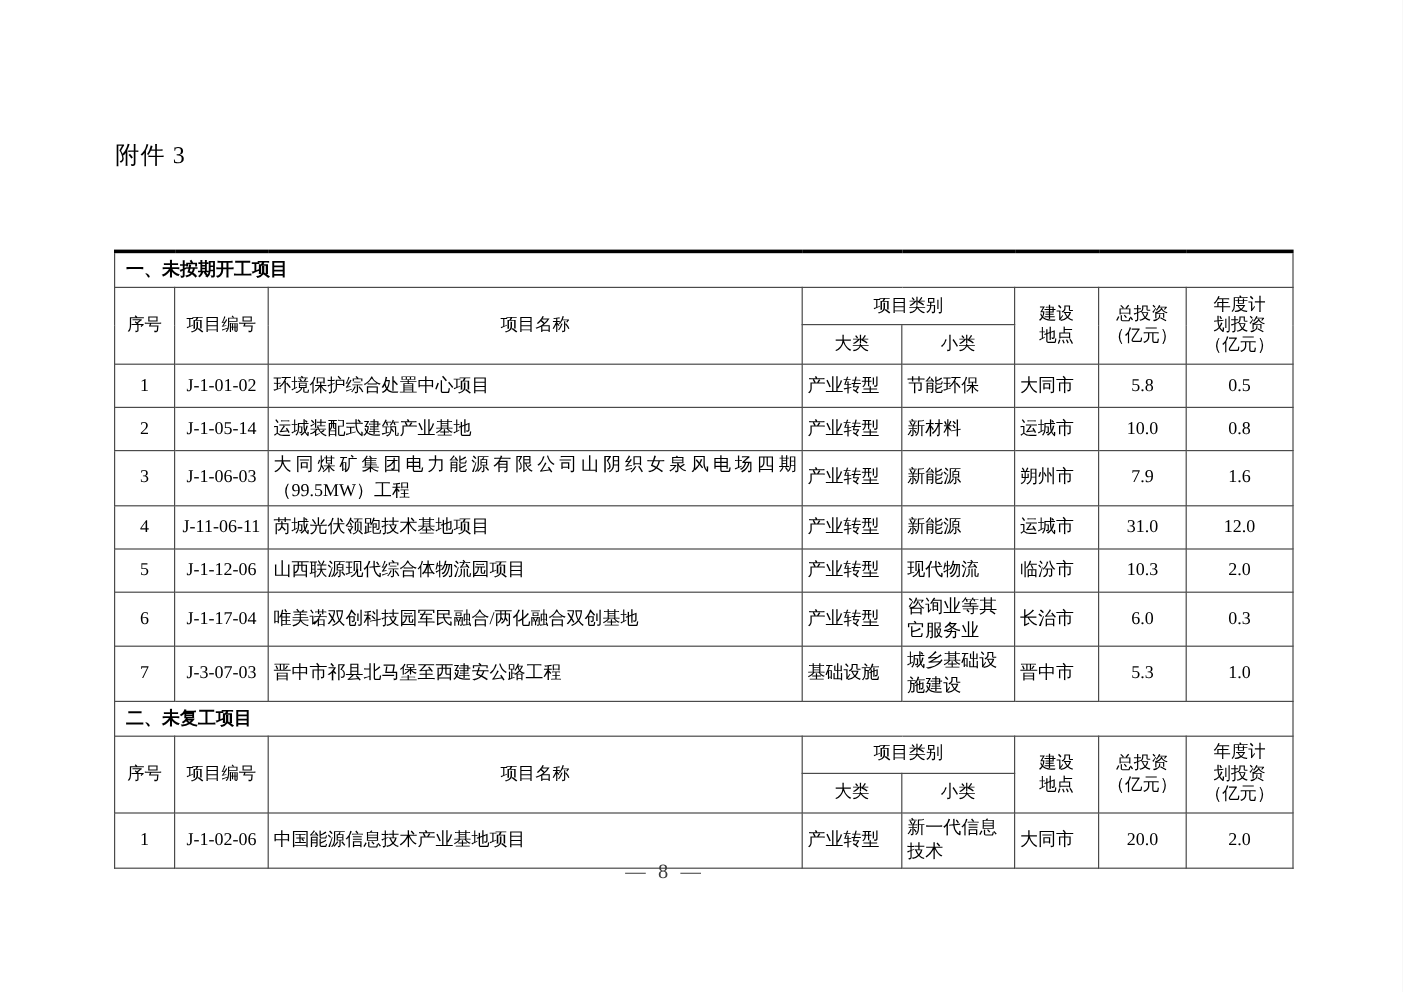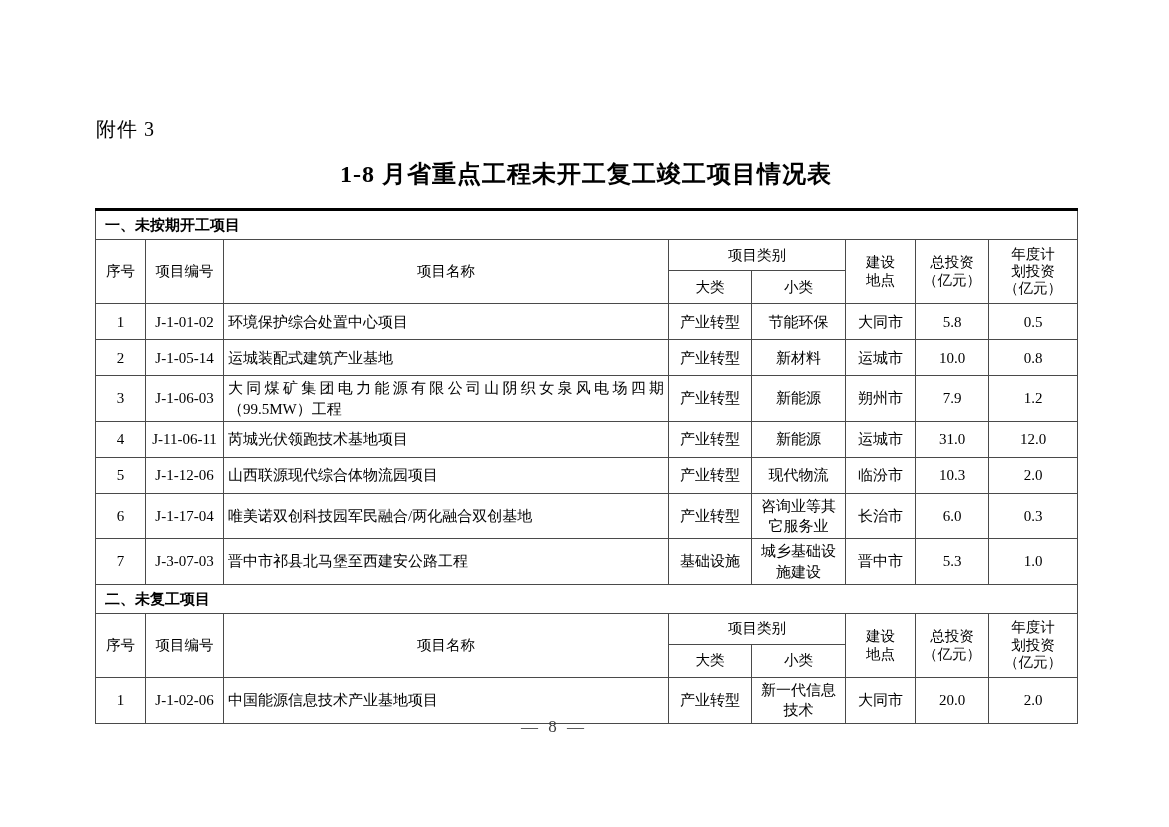--- a/index.html
+++ b/index.html
@@ -66,21 +66,21 @@
     padding: 2px 2px;
   }
   tr.head-a td { height: 26px; }
   tr.head-b td { height: 28px; }
   td.h-annual { font-size: 13.5px; }
   tr.data-row td { height: 31px; }
   td.c-no, td.c-code, td.c-total, td.c-annual {
     text-align: center;
     font-family: "Liberation Serif", serif;
   }
-  td.c-major, td.c-minor, td.c-loc { text-align: center; }
+  td.c-major, td.c-minor, td.c-loc { text-align: left; }
   td.c-minor { line-height: 1.4; }
   td.c-name {
     text-align: justify;
     text-align-last: left;
     padding: 3px 9px;
   }
   .footer {
     position: absolute;
     top: 717px;
     left: 0;
@@ -89,21 +89,20 @@
     font-size: 17px;
     color: #3d3d3d;
     letter-spacing: 3px;
   }
 </style>
 </head>
 <body>
 
 <div class="page">
   <div class="attachment">附件 3</div>
-  <h1 class="doc-title">1-8 月省重点工程未开工复工竣工项目情况表</h1>
 
   <table class="main-table">
     <colgroup>
       <col style="width:50px">
       <col style="width:78px">
       <col style="width:445px">
       <col style="width:83px">
       <col style="width:94px">
       <col style="width:70px">
       <col style="width:73px">
@@ -151,21 +150,21 @@
           <td class="c-annual">0.8</td>
         </tr>
         <tr class="data-row">
           <td class="c-no">3</td>
           <td class="c-code">J-1-06-03</td>
           <td class="c-name">大同煤矿集团电力能源有限公司山阴织女泉风电场四期（99.5MW）工程</td>
           <td class="c-major">产业转型</td>
           <td class="c-minor">新能源</td>
           <td class="c-loc">朔州市</td>
           <td class="c-total">7.9</td>
-          <td class="c-annual">1.2</td>
+          <td class="c-annual">1.6</td>
         </tr>
         <tr class="data-row">
           <td class="c-no">4</td>
           <td class="c-code">J-11-06-11</td>
           <td class="c-name">芮城光伏领跑技术基地项目</td>
           <td class="c-major">产业转型</td>
           <td class="c-minor">新能源</td>
           <td class="c-loc">运城市</td>
           <td class="c-total">31.0</td>
           <td class="c-annual">12.0</td>

